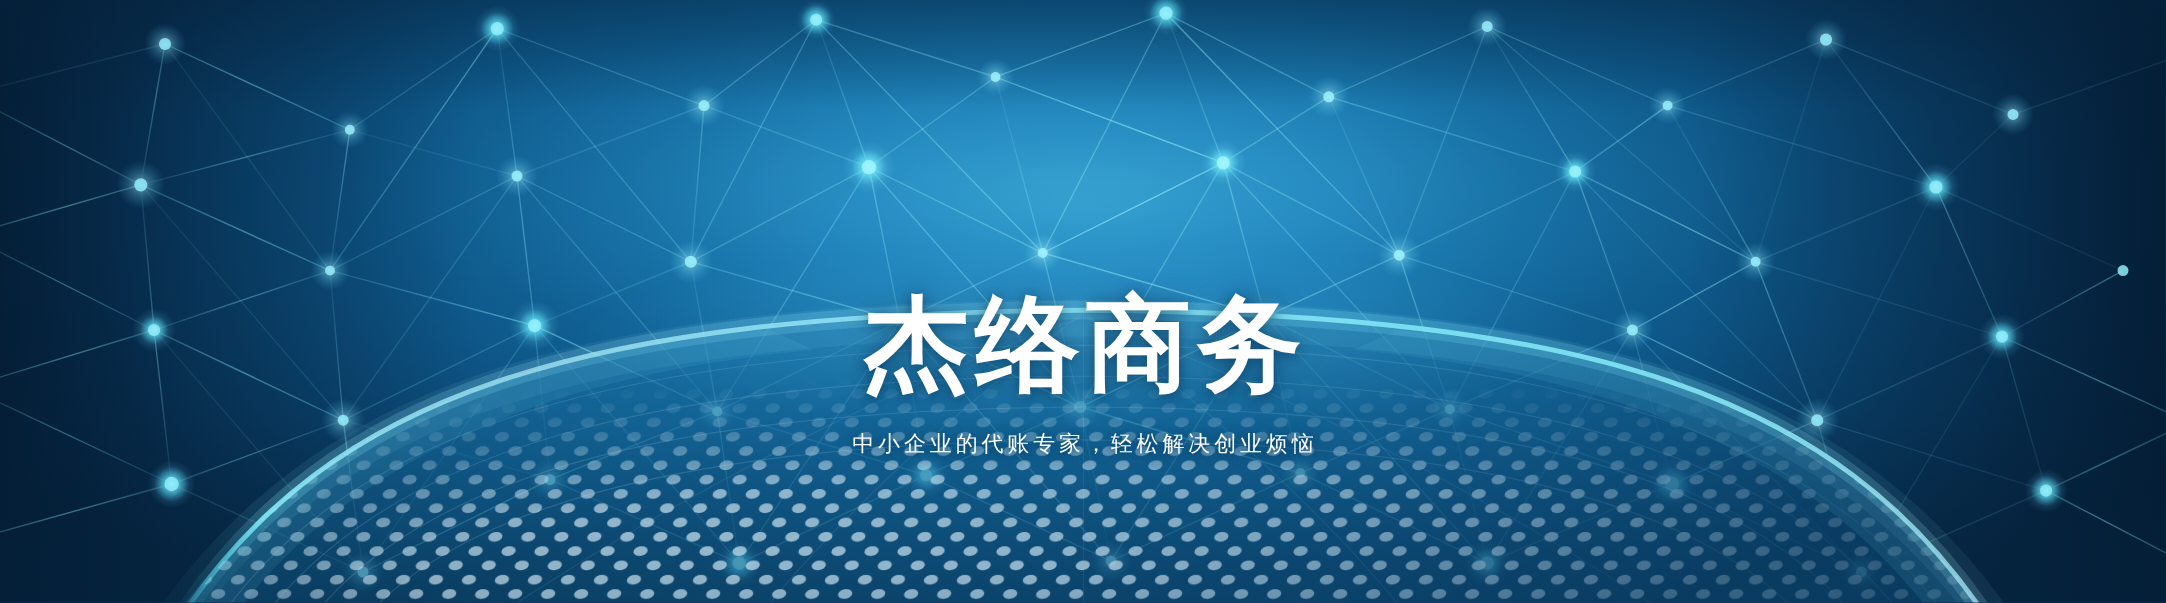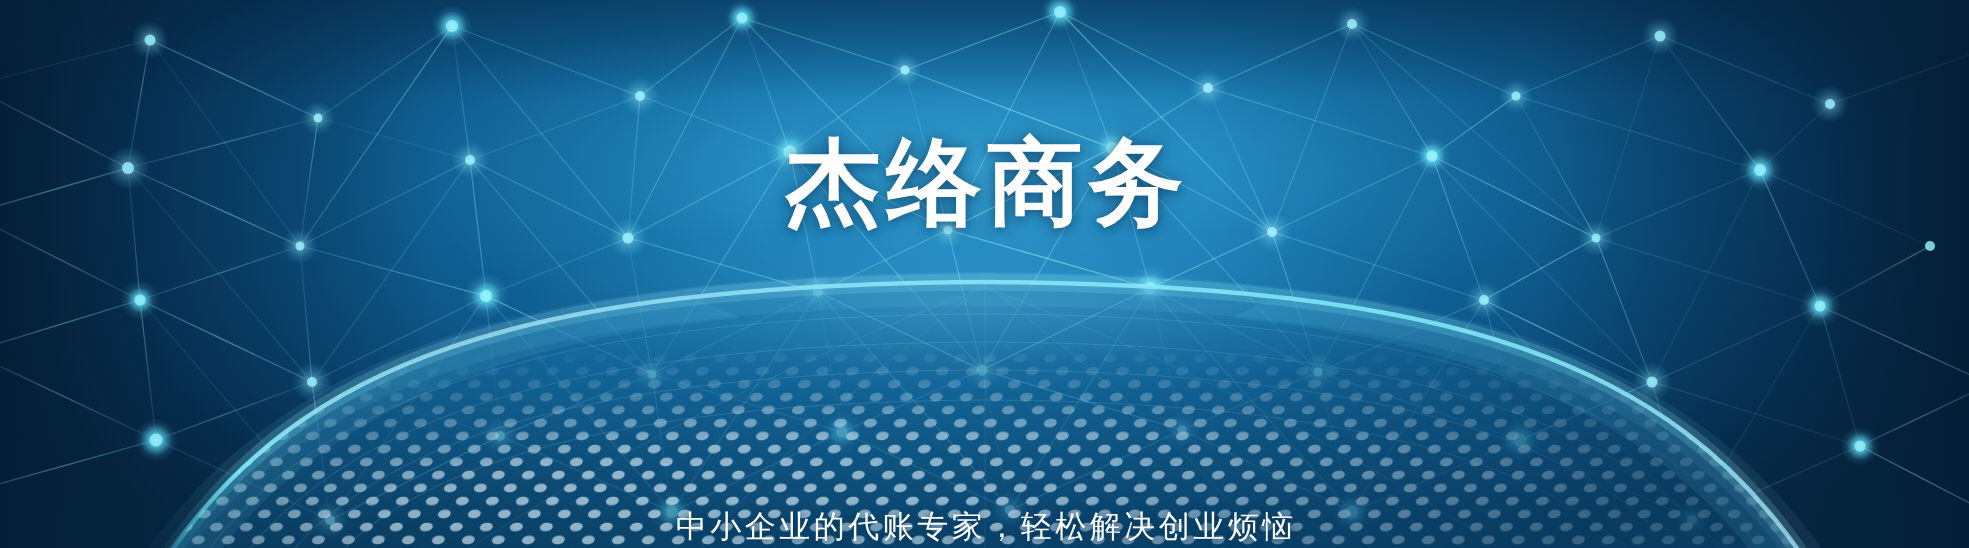--- a/index.html
+++ b/index.html
@@ -51,40 +51,40 @@
 
   
   .content {
     position:absolute;
     left:0; right:0;
     top:0;
     height:100%;
     display:flex;
     flex-direction:column;
     align-items:center;
-    justify-content:space-between;
+    justify-content:center;
     padding-top:134px;
     pointer-events:none;
   }
   .headline {
     font-family:"DejaVu Serif","Liberation Serif", serif;
     font-weight:700;
     font-size:95px;
     line-height:1.02;
     letter-spacing:6px;
     color:#ffffff;
     text-shadow:0 0 22px rgba(10,60,100,.55), 0 2px 10px rgba(6,40,72,.45);
     white-space:nowrap;
     text-indent:6px;
   }
   .subline {
     margin-top:28px;
     font-family:"DejaVu Sans","Liberation Sans", sans-serif;
     font-weight:400;
-    font-size:31px;
+    font-size:20px;
     letter-spacing:3.5px;
     color:#fdfeff;
     text-shadow:0 0 14px rgba(10,60,100,.60), 0 1px 6px rgba(6,40,72,.45);
     white-space:nowrap;
     text-indent:3.5px;
   }
 </style>
 </head>
 <body>
 

